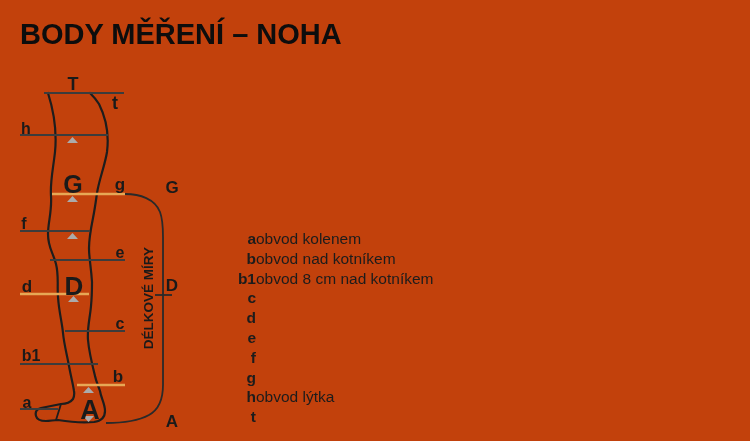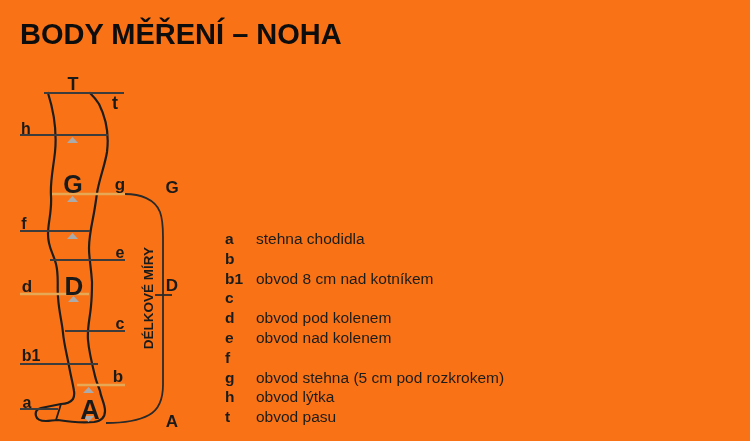--- a/index.html
+++ b/index.html
@@ -5,22 +5,23 @@
   html, body {
     margin: 0;
     padding: 0;
     background: #ffffff;
     font-family: "Liberation Sans", sans-serif;
   }
   .page {
     position: relative;
     width: 750px;
     height: 441px;
-    background: #f97316;
+    background: #c2410c;
     overflow: hidden;
+    text-align: right;
   }
   .title {
     position: absolute;
     left: 20px;
     top: 18px;
     font-size: 29px;
     font-weight: bold;
     color: #0d0d0d;
     letter-spacing: 0px;
     white-space: nowrap;
@@ -168,50 +169,47 @@
 
     <text x="172" y="193" font-size="17" text-anchor="middle">G</text>
     <text x="172" y="291" font-size="17" text-anchor="middle">D</text>
     <text x="172" y="427" font-size="17" text-anchor="middle">A</text>
     <text x="148" y="298" font-size="13.5" text-anchor="middle" dominant-baseline="central" transform="rotate(-90 148 298)">DÉLKOVÉ MÍRY</text>
   </svg>
 
   <div class="legend">
     <div class="legend-row">
       <span class="legend-key">a</span>
-      <span class="legend-label">stehna chodidla</span>
+      <span class="legend-label">obvod kolenem</span>
     </div>
     <div class="legend-row">
       <span class="legend-key">b</span>
+      <span class="legend-label">obvod nad kotníkem</span>
     </div>
     <div class="legend-row">
       <span class="legend-key">b1</span>
       <span class="legend-label">obvod 8 cm nad kotníkem</span>
     </div>
     <div class="legend-row">
       <span class="legend-key">c</span>
     </div>
     <div class="legend-row">
       <span class="legend-key">d</span>
-      <span class="legend-label">obvod pod kolenem</span>
     </div>
     <div class="legend-row">
       <span class="legend-key">e</span>
-      <span class="legend-label">obvod nad kolenem</span>
     </div>
     <div class="legend-row">
       <span class="legend-key">f</span>
     </div>
     <div class="legend-row">
       <span class="legend-key">g</span>
-      <span class="legend-label">obvod stehna (5 cm pod rozkrokem)</span>
     </div>
     <div class="legend-row">
       <span class="legend-key">h</span>
       <span class="legend-label">obvod lýtka</span>
     </div>
     <div class="legend-row">
       <span class="legend-key">t</span>
-      <span class="legend-label">obvod pasu</span>
     </div>
   </div>
 
 </div>
 
 </body></html>

